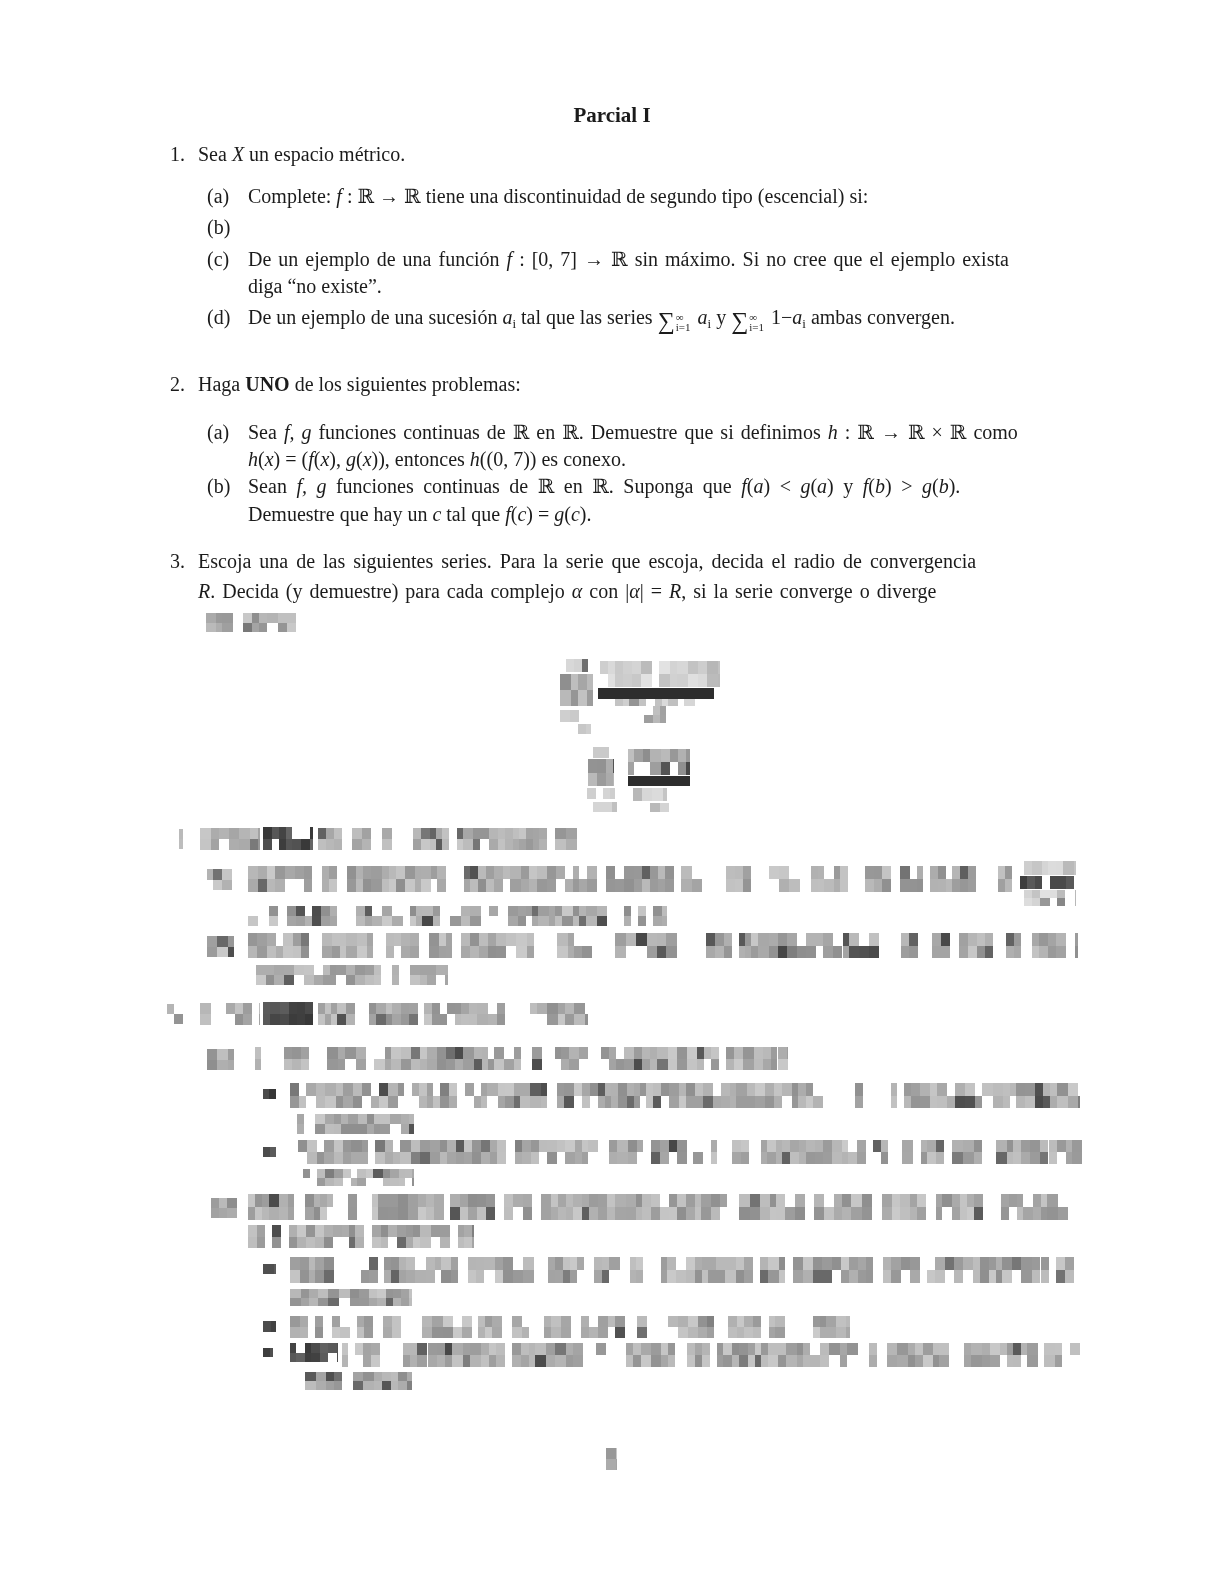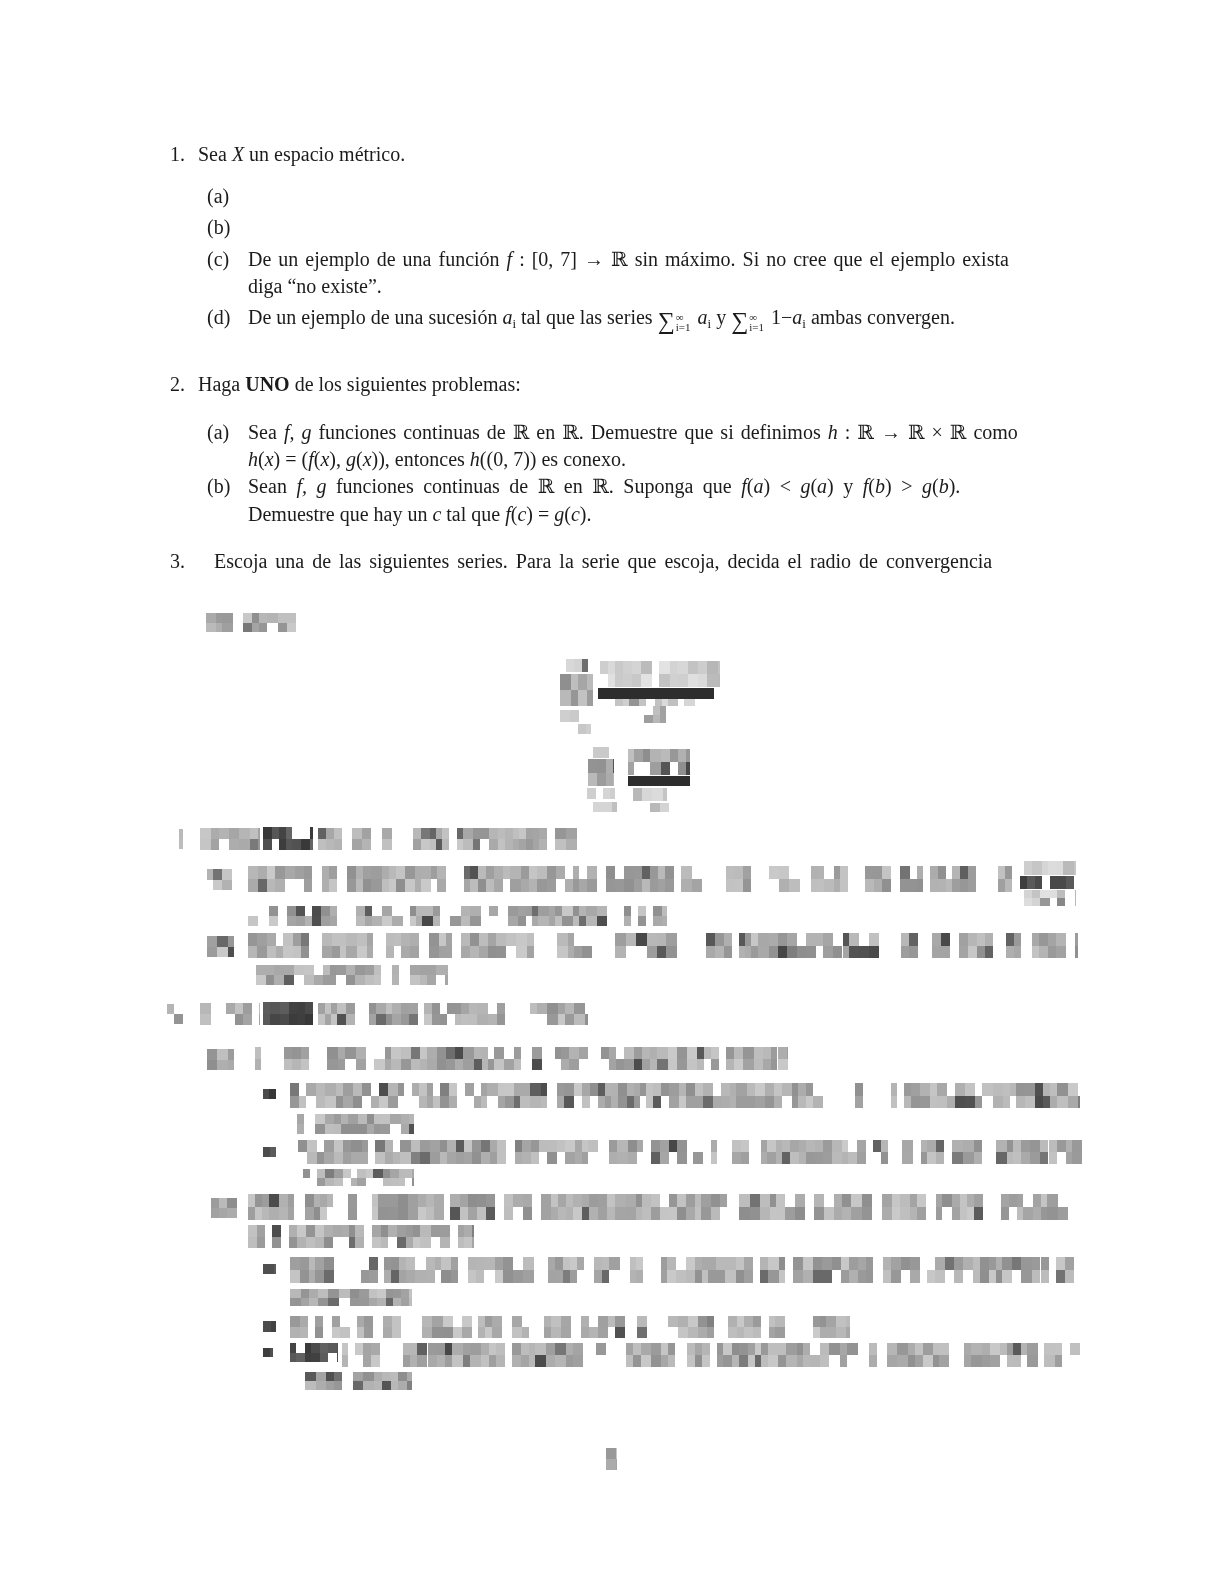--- a/index.html
+++ b/index.html
@@ -12,36 +12,38 @@
   .ctr{left:0;right:0;text-align:center;}
   .ttl{font-weight:bold;font-size:21px;}
   .it{font-style:italic;}
   .bf{font-weight:bold;}
   .sb{font-size:13px;vertical-align:-4px;}
   .sg{font-size:24px;vertical-align:-5px;}
   .lm{display:inline-block;vertical-align:-7px;font-size:11px;line-height:10px;
       margin:0 2px 0 1px;text-align:left;}
   .lm div{white-space:nowrap;}
   .ws2{word-spacing:2px;}
-  .ws3{word-spacing:3px;margin-left:16px;}
+  .ws3{word-spacing:3px;}
   .ws4{word-spacing:4.5px;}
   .rd{position:absolute;overflow:hidden;}
   .rd b{position:absolute;display:block;}
   .bar{position:absolute;background:#2d2d2d;}
 </style>
 </head>
 <body>
 
 <div class="page">
 
+  <div class="ln ctr ttl" style="top:103px">Parcial I</div>
 
   <div class="ln" style="left:170px;top:142px">1.</div>
   <div class="ln" style="left:198px;top:142px"><span>Sea </span><span class="it">X</span><span> un espacio métrico.</span></div>
 
   <div class="ln" style="left:207px;top:184px">(a)</div>
+  <div class="ln" style="left:248px;top:184px"><span>Complete: </span><span class="it">f</span><span> : ℝ → ℝ tiene una discontinuidad de segundo tipo (escencial) si:</span></div>
 
   <div class="ln" style="left:207px;top:215px">(b)</div>
 
   <div class="ln" style="left:207px;top:247px">(c)</div>
   <div class="ln ws2" style="left:248px;top:247px"><span>De un ejemplo de una función </span><span class="it">f</span><span> : [0, 7] → ℝ sin máximo. Si no cree que el ejemplo exista</span></div>
   <div class="ln" style="left:248px;top:274px"><span>diga “no existe”.</span></div>
 
   <div class="ln" style="left:207px;top:305px">(d)</div>
   <div class="ln" style="left:248px;top:305px"><span>De un ejemplo de una sucesión </span><span class="it">a</span><span class="sb">i</span><span> tal que las series </span><span class="sg">∑</span><span class="lm"><div>∞</div><div>i=1</div></span><span> </span><span class="it">a</span><span class="sb">i</span><span> y </span><span class="sg">∑</span><span class="lm"><div>∞</div><div>i=1</div></span><span> 1−</span><span class="it">a</span><span class="sb">i</span><span> ambas convergen.</span></div>
 
@@ -51,20 +53,21 @@
   <div class="ln" style="left:207px;top:420px">(a)</div>
   <div class="ln ws2" style="left:248px;top:420px"><span>Sea </span><span class="it">f, g</span><span> funciones continuas de ℝ en ℝ. Demuestre que si definimos </span><span class="it">h</span><span> : ℝ → ℝ × ℝ como</span></div>
   <div class="ln" style="left:248px;top:447px"><span class="it">h</span><span>(</span><span class="it">x</span><span>) = (</span><span class="it">f</span><span>(</span><span class="it">x</span><span>), </span><span class="it">g</span><span>(</span><span class="it">x</span><span>)), entonces </span><span class="it">h</span><span>((0, 7)) es conexo.</span></div>
 
   <div class="ln" style="left:207px;top:474px">(b)</div>
   <div class="ln ws4" style="left:248px;top:474px"><span>Sean </span><span class="it">f, g</span><span> funciones continuas de ℝ en ℝ. Suponga que </span><span class="it">f</span><span>(</span><span class="it">a</span><span>) &lt; </span><span class="it">g</span><span>(</span><span class="it">a</span><span>) y </span><span class="it">f</span><span>(</span><span class="it">b</span><span>) &gt; </span><span class="it">g</span><span>(</span><span class="it">b</span><span>).</span></div>
   <div class="ln" style="left:248px;top:502px"><span>Demuestre que hay un </span><span class="it">c</span><span> tal que </span><span class="it">f</span><span>(</span><span class="it">c</span><span>) = </span><span class="it">g</span><span>(</span><span class="it">c</span><span>).</span></div>
 
   <div class="ln" style="left:170px;top:549px">3.</div>
   <div class="ln ws3" style="left:198px;top:549px"><span>Escoja una de las siguientes series. Para la serie que escoja, decida el radio de convergencia</span></div>
+  <div class="ln ws2" style="left:198px;top:579px"><span class="it">R</span><span>. Decida (y demuestre) para cada complejo </span><span class="it">α</span><span> con |</span><span class="it">α</span><span>| = </span><span class="it">R</span><span>, si la serie converge o diverge</span></div>
   <div class="rd" style="left:200px;top:613px;width:106px;height:19px">
       <b style="left: 6.05852px; top: 0px; width: 9.49514px; height: 10px; background: rgb(170, 170, 170);"></b>
       <b style="left: 6.05852px; top: 10px; width: 9.49514px; height: 9px; background: rgb(186, 186, 186);"></b>
       <b style="left: 15.5537px; top: 0px; width: 6.77974px; height: 10px; background: rgb(154, 154, 154);"></b>
       <b style="left: 15.5537px; top: 10px; width: 6.77974px; height: 9px; background: rgb(174, 174, 174);"></b>
       <b style="left: 22.3334px; top: 0px; width: 10.8897px; height: 10px; background: rgb(153, 153, 153);"></b>
       <b style="left: 22.3334px; top: 10px; width: 10.8897px; height: 9px; background: rgb(159, 159, 159);"></b>
       <b style="left: 43.0325px; top: 0px; width: 8.76855px; height: 10px; background: rgb(200, 200, 200);"></b>
       <b style="left: 43.0325px; top: 10px; width: 8.76855px; height: 9px; background: rgb(120, 120, 120);"></b>
       <b style="left: 51.8011px; top: 0px; width: 6.87471px; height: 10px; background: rgb(143, 143, 143);"></b>

